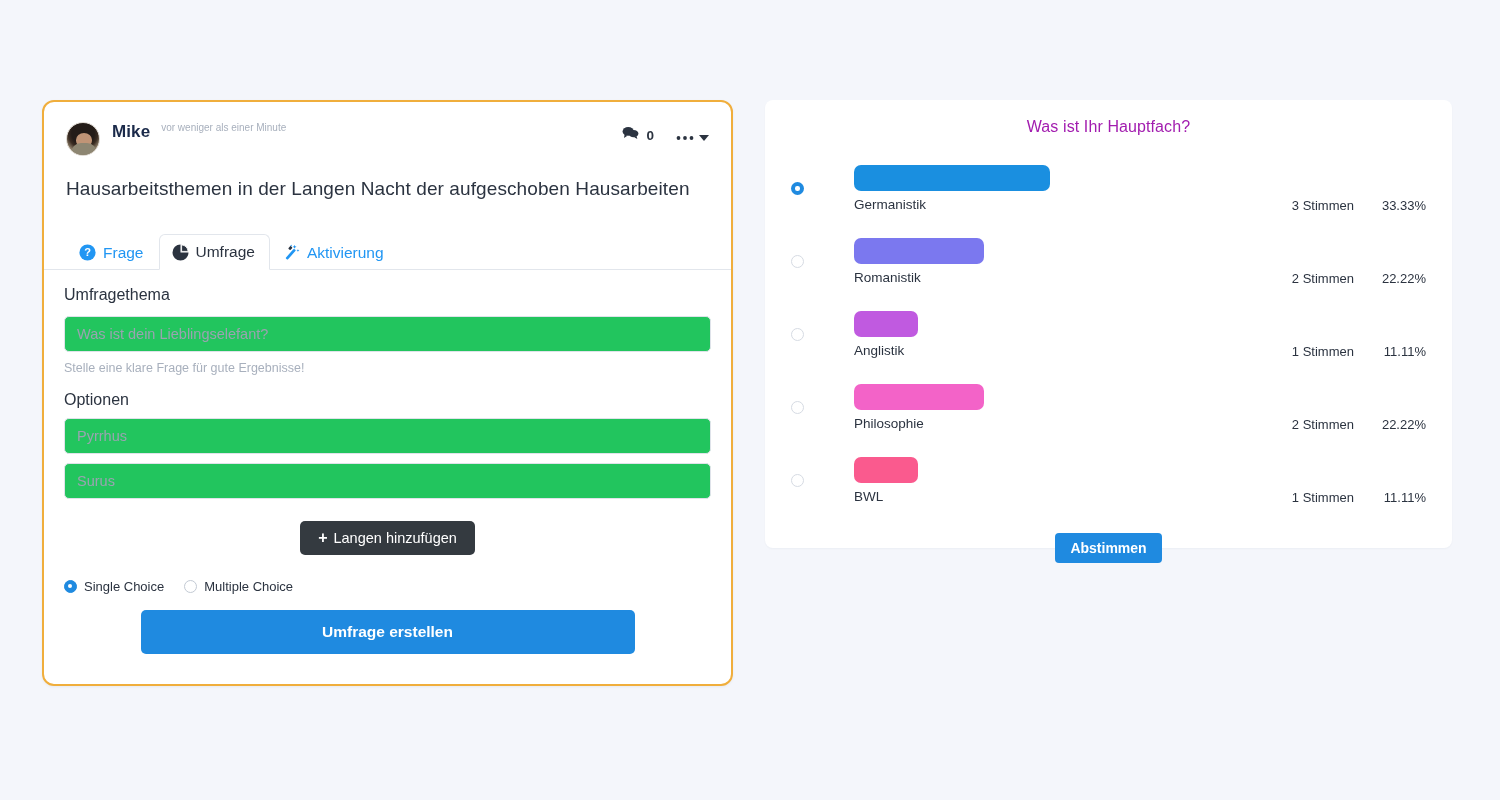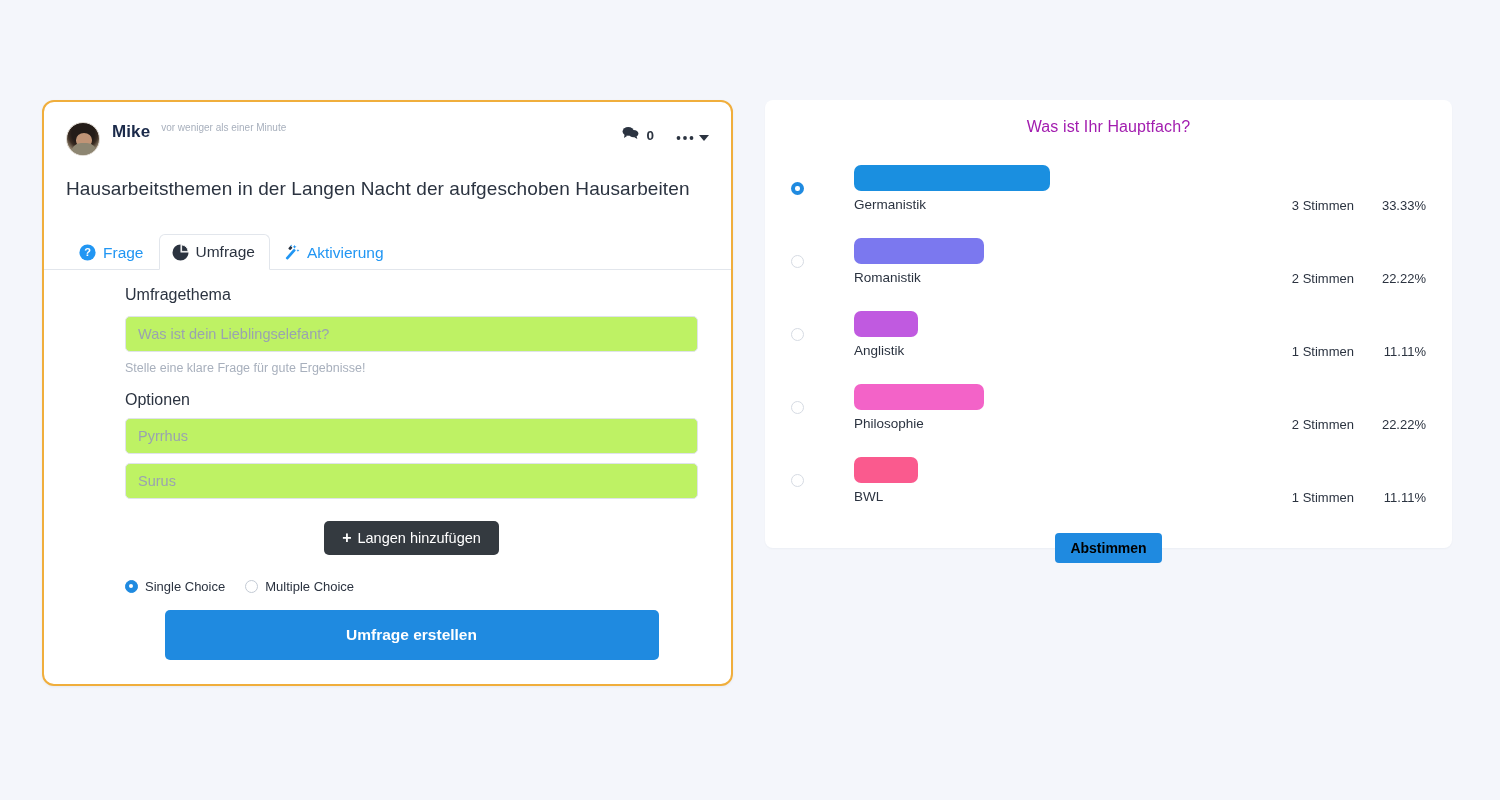--- a/index.html
+++ b/index.html
@@ -82,30 +82,30 @@
     border-bottom: none; position: relative; top: 1px;
     border-radius: 6px 6px 0 0;
     height: 36px;
   }
   .tab.active {
     color: #2b3340; background: #ffffff;
     border-color: #e2e6ec; border-bottom: 1px solid #ffffff;
   }
   .tab-icon { width: 17px; height: 17px; display: block; flex: 0 0 auto; }
 
-  .body-pad { padding: 0 33px; margin-left: 48px; }
+  .body-pad { padding: 0 20px; }
   .field-label {
     margin-top: 16px; font-size: 16px; color: #2b3340;
   }
   .text-input {
     margin-top: 12px; width: 100%; height: 36px;
     border: 1px solid #dfe3ea; border-radius: 5px;
     padding: 0 12px; font-size: 14.5px; color: #2b3340;
     font-family: "Liberation Sans", sans-serif;
-    background: #bef264; outline: none;
+    background: #22c55e; outline: none;
   }
   .text-input::placeholder { color: #9aa3b0; }
   .hint { margin-top: 9px; font-size: 12.5px; color: #a8b0bd; }
   .opt-input { margin-top: 9px; }
 
   .add-opt-row { display: flex; justify-content: center; margin-top: 22px; }
   .add-opt-btn {
     background: #343a40; color: #fff;
     border: none; border-radius: 5px;
     padding: 9px 18px; font-size: 14.5px; font-weight: 500;
@@ -127,21 +127,21 @@
     flex: 0 0 auto; position: relative;
   }
   .radio.checked { border-color: #1f8ae0; background: #1f8ae0; }
   .radio.checked::after {
     content: ""; position: absolute; left: 3.2px; top: 3.2px;
     width: 4.2px; height: 4.2px; border-radius: 50%; background: #fff;
   }
 
   .submit-row { display: flex; justify-content: center; margin-top: 16px; }
   .submit-btn {
-    width: 494px; height: 50px;
+    width: 494px; height: 44px;
     background: #1f8ae0; color: #fff; border: none;
     border-radius: 5px; font-size: 15.5px; font-weight: 700;
     font-family: "Liberation Sans", sans-serif; cursor: pointer;
   }
 
   
   .poll-card {
     position: absolute; left: 765px; top: 100px;
     width: 687px; height: 448px;
     background: #ffffff; border-radius: 8px;
@@ -171,21 +171,21 @@
   .poll-opt-label { margin-top: 6px; font-size: 13.5px; color: #2b3340; white-space: nowrap; }
   .poll-stats {
     position: absolute; right: 0; bottom: 12px;
     display: flex; align-items: baseline; gap: 22px;
     font-size: 13px; color: #2b3340;
   }
   .poll-votes { width: 78px; text-align: right; }
   .poll-pct { width: 50px; text-align: right; }
   .vote-row { display: flex; justify-content: center; margin-top: 16px; }
   .vote-btn {
-    background: #1f8ae0; color: #000000; border: none;
+    background: #1f8ae0; color: #ffffff; border: none;
     border-radius: 4px; padding: 7px 15px;
     font-size: 14px; font-weight: 700;
     font-family: "Liberation Sans", sans-serif; cursor: pointer;
   }
 </style>
 </head>
 <body>
 
 <div class="stage">
 

